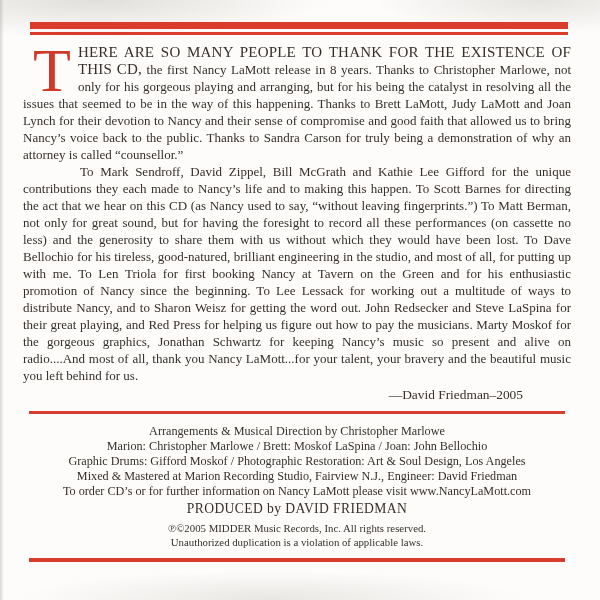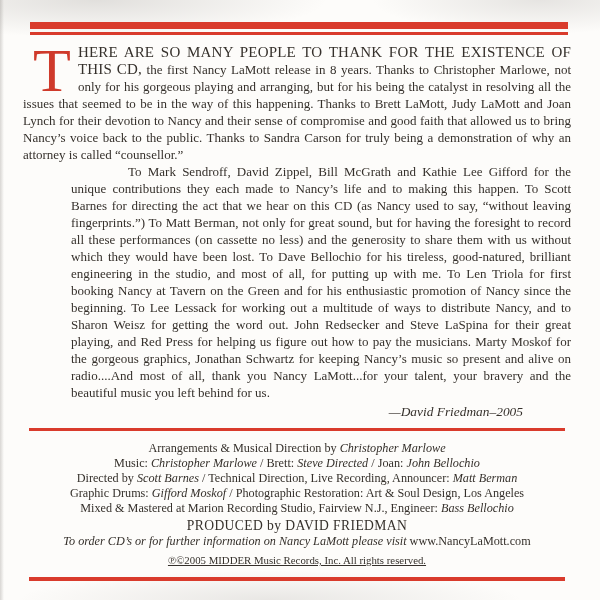--- a/index.html
+++ b/index.html
@@ -28,38 +28,37 @@
   .content { position: absolute; top: 44px; left: 23px; right: 29px; }
 
   p.body { margin: 0; text-align: justify; font-size: 13px; line-height: 17px; }
   .dropcap {
     float: left;
     font-size: 62px; line-height: 47px;
     color: #cf3a2b;
     margin: 3px 7px 0 10px;
   }
   .caps { font-size: 15px; letter-spacing: 0.2px; word-spacing: -0.5px; }
-  p.p2 { text-indent: 57px; margin-left: 48px; }
+  p.p2 { text-indent: 57px; }
 
   .signature {
     text-align: right;
-    font-style: italic;
     font-size: 13.4px; line-height: 17px;
     padding-right: 48px;
     margin-top: 2px;
   }
 
   .rule.mid    { height: 3px; margin: 8px 6px 0 6px; }
   .rule.bottom { height: 4px; margin: 9px 6px 0 6px; }
 
   .credits { text-align: center; margin-top: 10px; }
   .credit { font-size: 12.2px; line-height: 15px; }
-  .credit .it { font-style: italic; }
+  .credit .it { }
   .credit.produced { font-size: 13.6px; line-height: 16px; letter-spacing: 0.4px; margin-top: 2px; }
-  .credit.fine { font-size: 10.8px; line-height: 13.5px; text-decoration: underline; }
+  .credit.fine { font-size: 10.8px; line-height: 13.5px; }
   .credit.fine.first { margin-top: 5px; }
 </style>
 </head>
 <body>
 
 <div class="page">
 
   <div class="rules-top">
     <div class="rule thick"></div>
     <div class="rule thin"></div>
@@ -70,25 +69,25 @@
     <p class="body p1"><span class="dropcap">T</span><span class="caps">HERE ARE SO MANY PEOPLE TO THANK FOR THE EXISTENCE OF THIS CD,</span><span> the first Nancy LaMott release in 8 years. Thanks to Christopher Marlowe, not only for his gorgeous playing and arranging, but for his being the catalyst in resolving all the issues that seemed to be in the way of this happening. Thanks to Brett LaMott, Judy LaMott and Joan Lynch for their devotion to Nancy and their sense of compromise and good faith that allowed us to bring Nancy’s voice back to the public. Thanks to Sandra Carson for truly being a demonstration of why an attorney is called “counsellor.”</span></p>
 
     <p class="body p2">To Mark Sendroff, David Zippel, Bill McGrath and Kathie Lee Gifford for the unique contributions they each made to Nancy’s life and to making this happen.  To Scott Barnes for directing the act that we hear on this CD (as Nancy used to say, “without leaving fingerprints.”) To Matt Berman, not only for great sound, but for having the foresight to record all these performances (on cassette no less) and the generosity to share them with us without which they would have been lost. To Dave Bellochio for his tireless, good-natured, brilliant engineering in the studio, and most of all, for putting up with me. To Len Triola for first booking Nancy at Tavern on the Green and for his enthusiastic promotion of Nancy since the beginning. To Lee Lessack for working out a multitude of ways to distribute Nancy, and to Sharon Weisz for getting the word out. John Redsecker and Steve LaSpina for their great playing, and Red Press for helping us figure out how to pay the musicians. Marty Moskof for the gorgeous graphics, Jonathan Schwartz for keeping Nancy’s music so present and alive on radio....And most of all, thank you Nancy LaMott...for your talent, your bravery and the beautiful music you left behind for us.</p>
 
     <div class="signature">—David Friedman–2005</div>
 
     <div class="rule mid"></div>
 
     <div class="credits">
       <div class="credit"><span>Arrangements &amp; Musical Direction by </span><span class="it">Christopher Marlowe</span></div>
-      <div class="credit"><span>Music: </span><span class="it">Christopher Marlowe</span><span> / Brett: </span><span class="it">Steve Directed</span><span> / Joan: </span><span class="it">John Bellochio</span></div>
-      <div class="credit"><span>Directed by </span><span class="it">Scott Barnes</span><span> / Technical Direction, Live Recording, Announcer: </span><span class="it">Matt Berman</span></div>
+      <div class="credit"><span>Marion: </span><span class="it">Christopher Marlowe</span><span> / Brett: </span><span class="it">Moskof LaSpina</span><span> / Joan: </span><span class="it">John Bellochio</span></div>
       <div class="credit"><span>Graphic Drums: </span><span class="it">Gifford Moskof</span><span> / Photographic Restoration: Art &amp; Soul Design, Los Angeles</span></div>
-      <div class="credit"><span>Mixed &amp; Mastered at Marion Recording Studio, Fairview N.J., Engineer: </span><span class="it">Bass Bellochio</span></div>
+      <div class="credit"><span>Mixed &amp; Mastered at Marion Recording Studio, Fairview N.J., Engineer: </span><span class="it">David Friedman</span></div>
+      <div class="credit"><span class="it">To order CD’s or for further information on Nancy LaMott please visit</span><span> www.NancyLaMott.com</span></div>
       <div class="credit produced"><span>PRODUCED by DAVID FRIEDMAN</span></div>
-      <div class="credit"><span class="it">To order CD’s or for further information on Nancy LaMott please visit</span><span> www.NancyLaMott.com</span></div>
       <div class="credit fine first"><span>℗©2005 MIDDER Music Records, Inc. All rights reserved.</span></div>
+      <div class="credit fine"><span>Unauthorized duplication is a violation of applicable laws.</span></div>
     </div>
 
     <div class="rule bottom"></div>
 
   </div>
 </div>
 
 </body></html>

